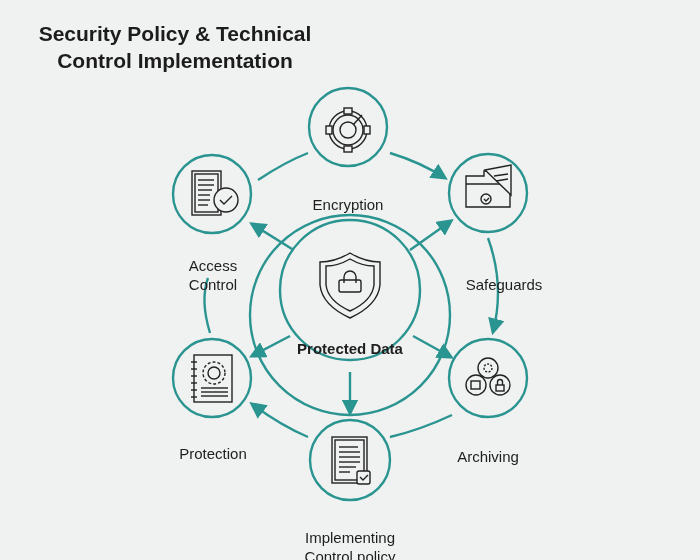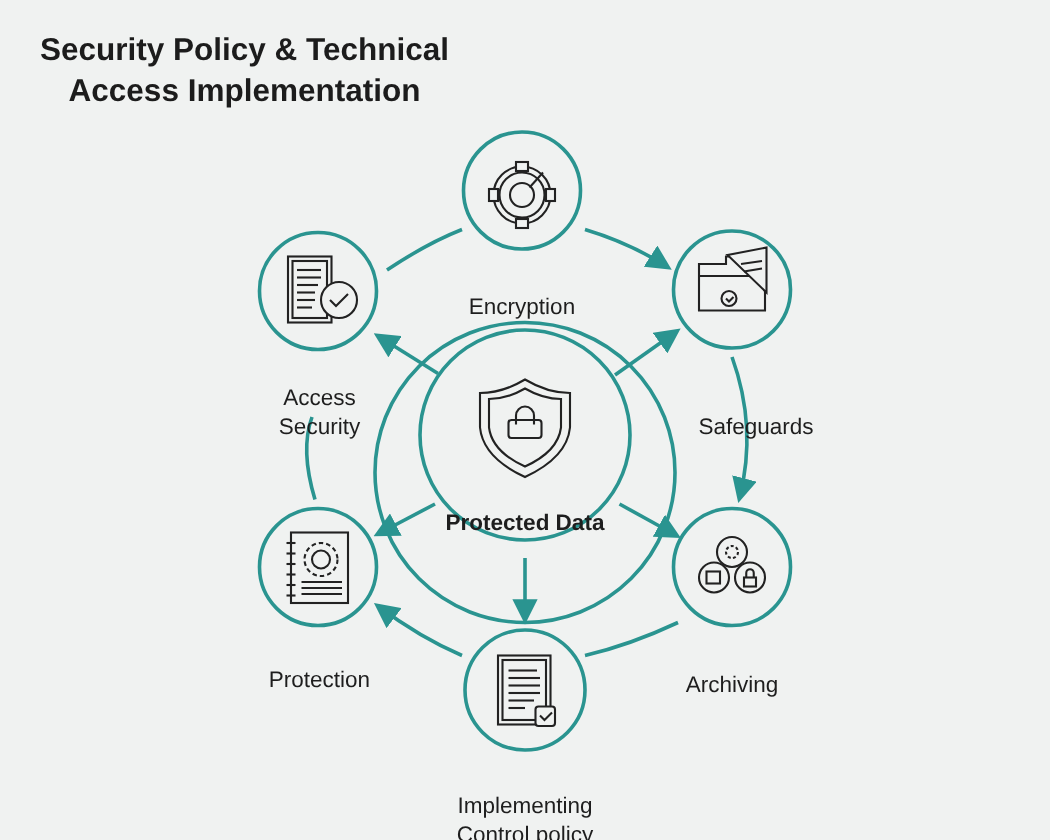--- a/index.html
+++ b/index.html
@@ -1,26 +1,26 @@
 <!DOCTYPE html>
 <html><head>
 <meta charset="utf-8">
 <style>
   html,body{margin:0;padding:0;}
   body{width:700px;height:560px;background:#f0f2f1;position:relative;overflow:hidden;font-family:"Liberation Sans",sans-serif;color:#1e1e1e;}
-  .title{position:absolute;left:0;top:20px;width:326px;text-align:center;font-weight:bold;font-size:21px;line-height:27px;color:#1c1c1c;}
+  .title{position:absolute;left:12px;top:20px;width:326px;text-align:center;font-weight:bold;font-size:21px;line-height:27px;color:#1c1c1c;}
   svg.diagram{position:absolute;left:0;top:0;}
   .lbl{position:absolute;text-align:center;font-size:15px;line-height:19px;color:#1e1e1e;white-space:nowrap;margin-top:20px;}
 </style>
 </head>
 <body>
 
 <div class="title">
   <div>Security Policy &amp; Technical</div>
-  <div>Access Implementation</div>
+  <div>Control Implementation</div>
 </div>
 
 <svg class="diagram" width="700" height="560" viewBox="0 0 700 560">
   <defs>
     <marker id="arr" viewBox="0 0 10 10" refX="8" refY="5" markerWidth="7" markerHeight="7" orient="auto-start-reverse">
       <path d="M0,0 L10,5 L0,10 z" fill="#2a9490"></path>
     </marker>
   </defs>
   <g fill="none" stroke="#2a9490" stroke-width="2.4">
 
@@ -135,14 +135,14 @@
 <div class="lbl" style="left:298px;top:175px;width:100px;">Encryption</div>
 <div class="lbl" style="left:454px;top:255px;width:100px;">Safeguards</div>
 <div class="lbl" style="left:438px;top:427px;width:100px;">Archiving</div>
 <div class="lbl" style="left:275px;top:508px;width:150px;">
   <div>Implementing</div>
   <div>Control policy</div>
 </div>
 <div class="lbl" style="left:163px;top:424px;width:100px;">Protection</div>
 <div class="lbl" style="left:163px;top:236px;width:100px;">
   <div>Access</div>
-  <div>Security</div>
+  <div>Control</div>
 </div>
 
 </body></html>

